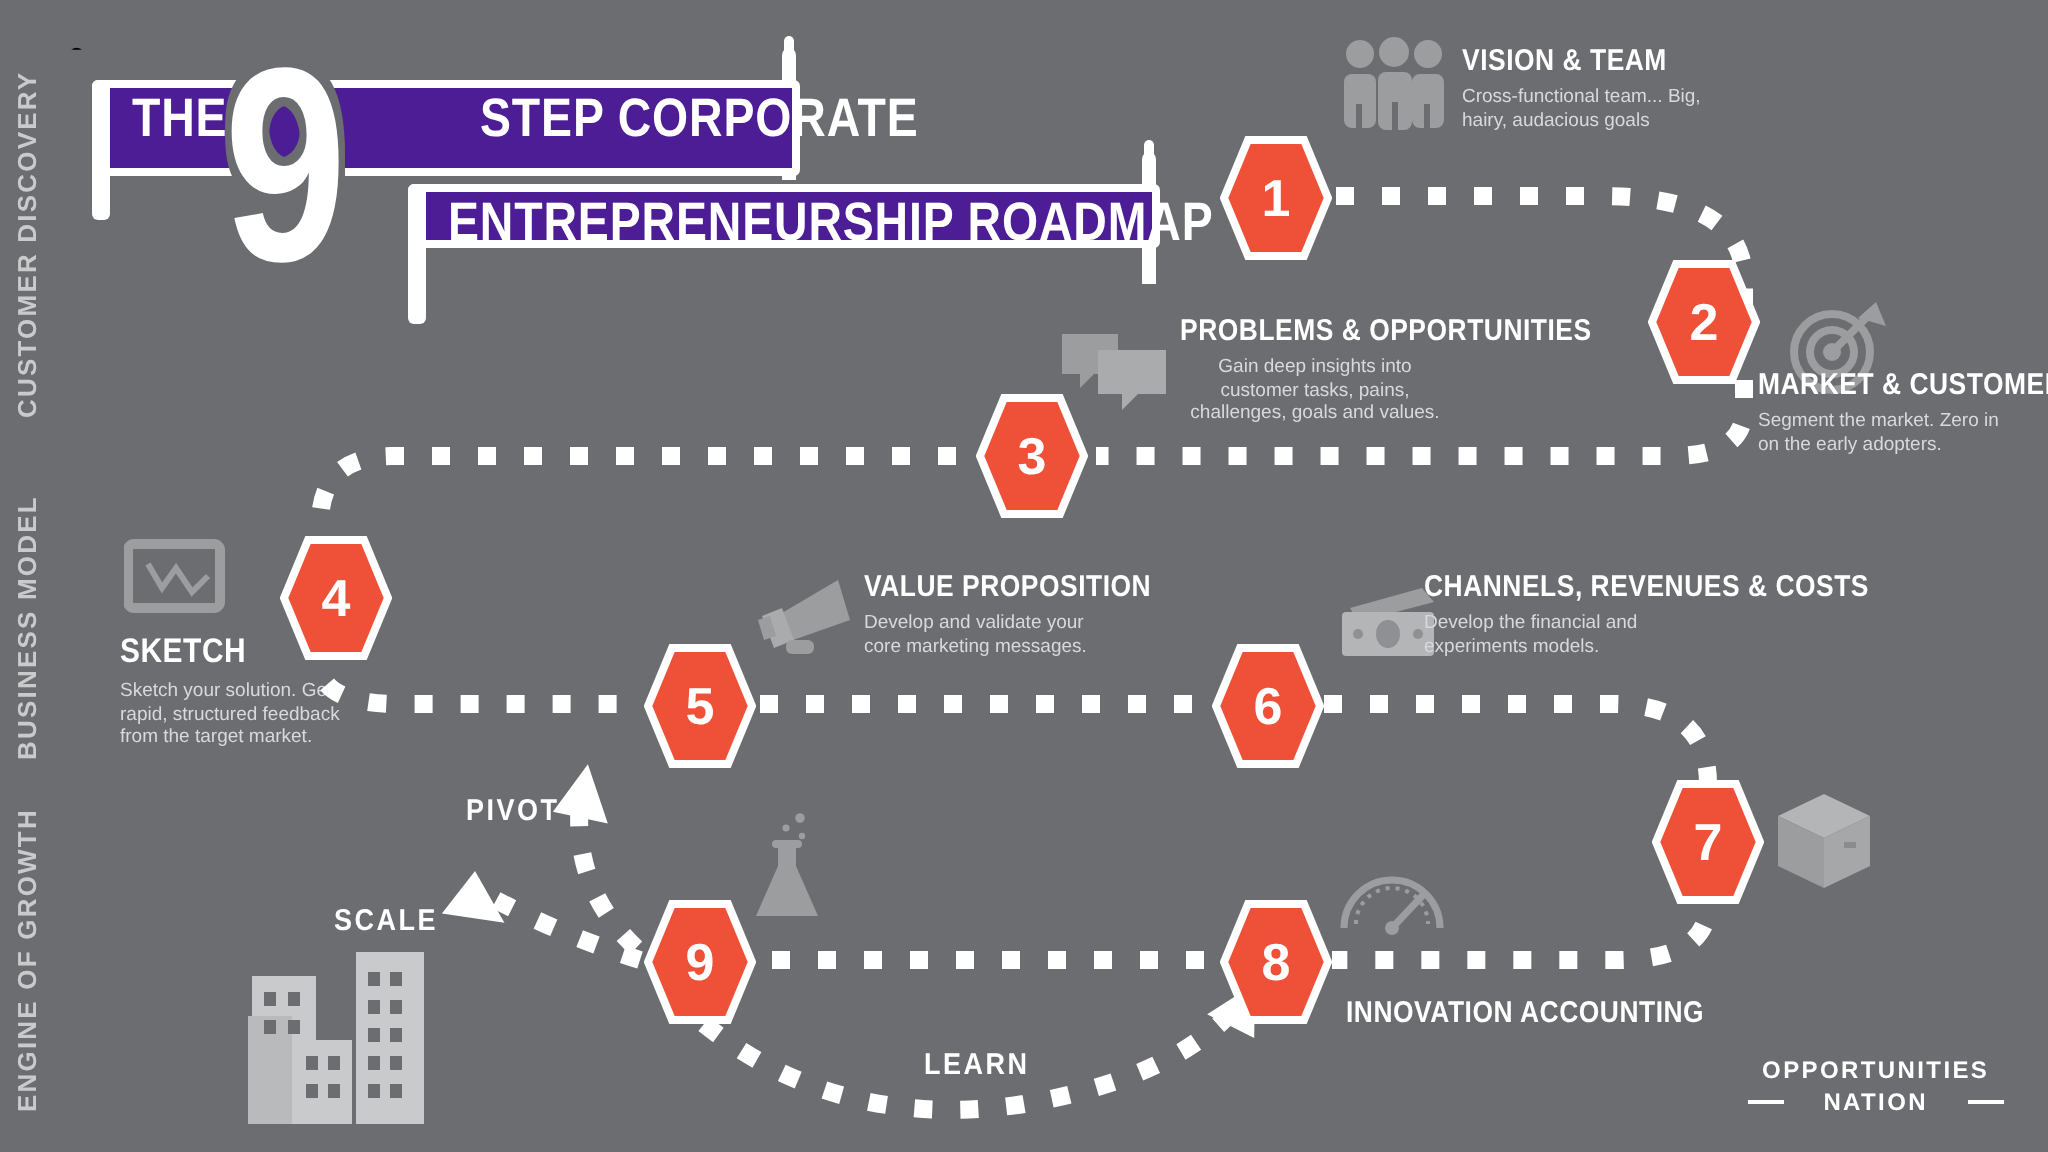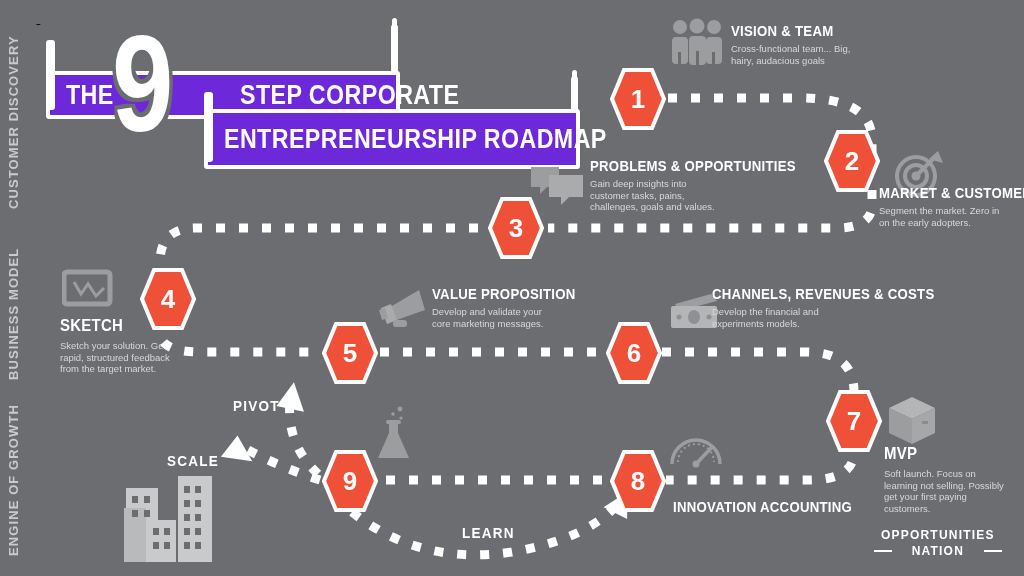--- a/index.html
+++ b/index.html
@@ -28,38 +28,38 @@
     font-family:"Liberation Sans", sans-serif;
     font-stretch:condensed;
     text-align:center;
     white-space:nowrap;
   }
 
   
   #title-block{left:34px;top:22px;width:560px;height:122px;}
   .banner{
     position:absolute;
-    background:#6d28d9;
+    background:#4c1d95;
     border:4px solid #ffffff;
     border-radius:3px;
     box-sizing:border-box;
-    display:flex;align-items:center;margin-top:31px;
+    display:flex;
   }
   .banner .btxt{
     color:#fff;font-weight:bold;
     font-size:27px;
     letter-spacing:0.5px;
     font-family:"Liberation Sans", sans-serif;
     transform:scaleX(0.86);
     transform-origin:left center;
     white-space:nowrap;
     margin-left:16px;
   }
   #banner1{left:12px;top:18px;width:354px;height:48px;}
-  #banner2{left:170px;top:56px;width:376px;height:60px;}
+  #banner2{left:170px;top:70px;width:376px;height:32px;}
   .flagpole{
     position:absolute;background:#ffffff;border-radius:3px;
   }
   #pole-left1{left:12px;top:18px;width:9px;height:70px;}
   #pole-left2{left:170px;top:70px;width:9px;height:70px;}
   #pole-right1{left:357px;top:2px;width:7px;height:66px;border-radius:4px 4px 0 0;}
   #pole-right1b{left:358px;top:-4px;width:5px;height:12px;}
   #pole-right2{left:537px;top:54px;width:7px;height:66px;border-radius:4px 4px 0 0;}
   #pole-right2b{left:538px;top:48px;width:5px;height:12px;}
   #big-nine{
@@ -249,21 +249,21 @@
   </div>
 
   <div class="icon" style="left:529px;top:163px;">
     <svg width="58" height="46" viewBox="0 0 58 46">
       <path d="M2 4 h28 v20 h-12 l-7 7 v-7 H2 Z" fill="#9b9d9f"></path>
       <path d="M20 12 h34 v22 h-14 l-8 8 v-8 H20 Z" fill="#a9abad"></path>
     </svg>
   </div>
   <div class="info" style="left:590px;top:157px;">
     <div class="head">PROBLEMS &amp; OPPORTUNITIES</div>
-    <div class="body" style="max-width:135px;">Gain deep insights into customer tasks, pains, challenges, goals and values.</div>
+    <div class="body" style="max-width:135px;text-align:center;">Gain deep insights into customer tasks, pains, challenges, goals and values.</div>
   </div>
   <div class="hex" style="left:488px;top:197px;">
     <svg width="56" height="62" viewBox="0 0 56 62">
       <polygon points="14,2 42,2 54,31 42,60 14,60 2,31" fill="#ef5138" stroke="#ffffff" stroke-width="4"></polygon>
     </svg>
     <div class="num">3</div>
   </div>
 
   <div class="icon" style="left:62px;top:268px;">
     <svg width="52" height="42" viewBox="0 0 52 42">
@@ -321,24 +321,20 @@
     <div class="num">6</div>
   </div>
 
   <div class="icon" style="left:885px;top:395px;">
     <svg width="54" height="52" viewBox="0 0 54 52">
       <polygon points="27,2 50,13 27,24 4,13" fill="#b3b5b7"></polygon>
       <polygon points="4,13 27,24 27,49 4,38" fill="#9b9d9f"></polygon>
       <polygon points="50,13 27,24 27,49 50,38" fill="#a5a7a9"></polygon>
       <rect x="37" y="26" width="6" height="3" fill="#8a8c8e"></rect>
     </svg>
-  </div>
-  <div class="info" style="left:884px;top:444px;">
-    <div class="head" style="font-size:17px;">MVP</div>
-    <div class="body">Soft launch. Focus on learning not selling. Possibly get your first paying customers.</div>
   </div>
   <div class="hex" style="left:826px;top:390px;">
     <svg width="56" height="62" viewBox="0 0 56 62">
       <polygon points="14,2 42,2 54,31 42,60 14,60 2,31" fill="#ef5138" stroke="#ffffff" stroke-width="4"></polygon>
     </svg>
     <div class="num">7</div>
   </div>
 
   <div class="icon" style="left:668px;top:428px;">
     <svg width="56" height="44" viewBox="0 0 56 44">

